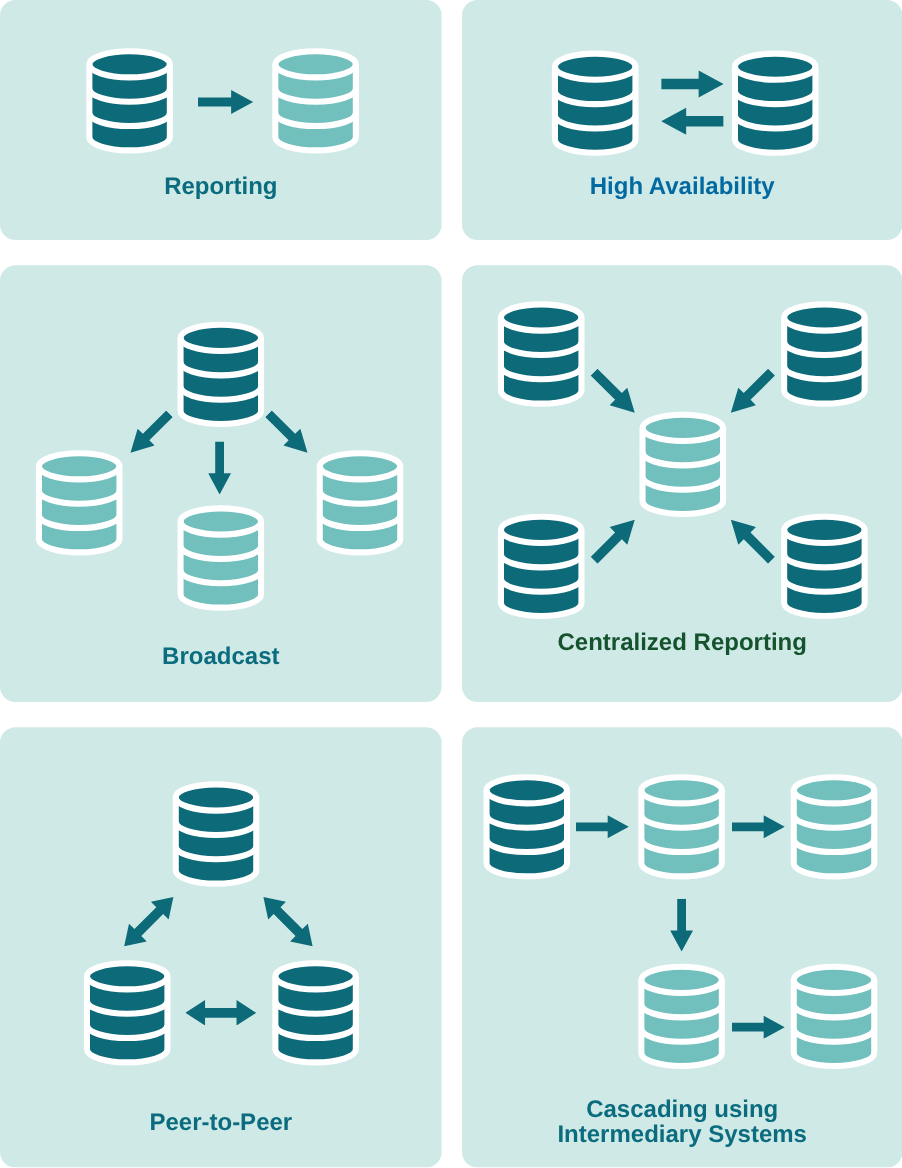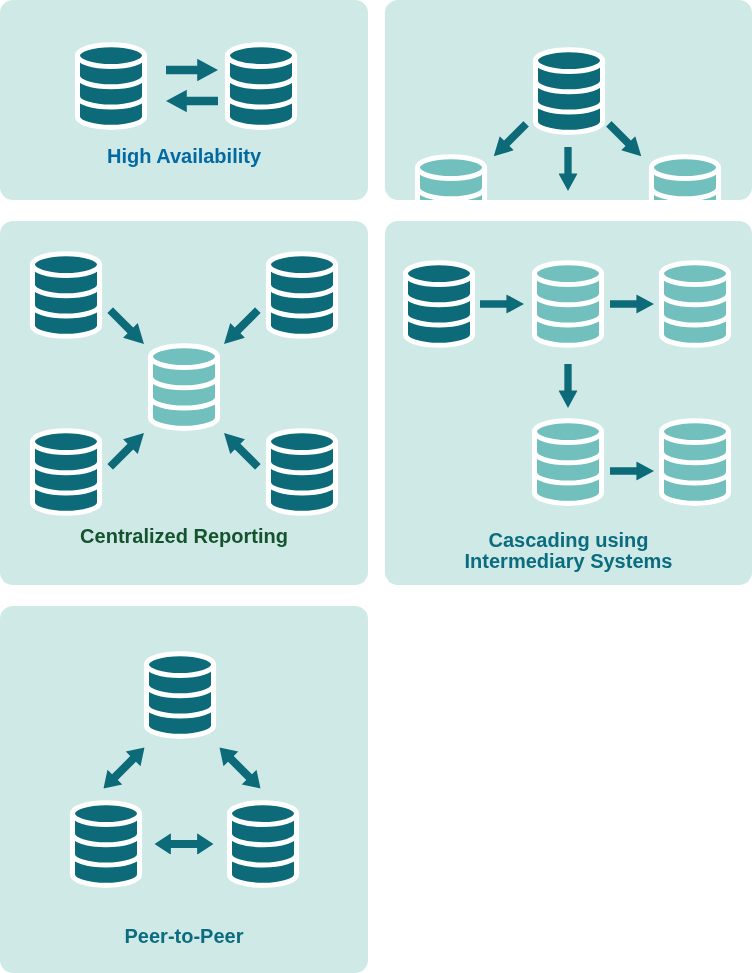--- a/index.html
+++ b/index.html
@@ -43,20 +43,46 @@
     font-size: 20px;
     line-height: 21px;
     letter-spacing: 0;
   }
 </style>
 </head>
 <body>
 
 <div class="page" id="grid">
     <div class="panel" style="background: rgb(207, 233, 231);">
+      <div class="db" style="left: 69px; top: 37px;">
+        <svg viewBox="0 0 100 120" width="78" height="94">
+          <path d="M7 21 A43 14 0 0 1 93 21 L93 99 A43 14 0 0 1 7 99 Z" fill="#0d6b79" stroke="#ffffff" stroke-width="6.5" stroke-linejoin="round"></path>
+          <path d="M7 21 A43 14 0 0 0 93 21" fill="none" stroke="#ffffff" stroke-width="6.5"></path>
+          <path d="M7 47 A43 14 0 0 0 93 47" fill="none" stroke="#ffffff" stroke-width="6.5"></path>
+          <path d="M7 73 A43 14 0 0 0 93 73" fill="none" stroke="#ffffff" stroke-width="6.5"></path>
+        </svg>
+      </div>
+      <div class="db" style="left: 224px; top: 37px;">
+        <svg viewBox="0 0 100 120" width="78" height="94">
+          <path d="M7 21 A43 14 0 0 1 93 21 L93 99 A43 14 0 0 1 7 99 Z" fill="#71c0bd" stroke="#ffffff" stroke-width="6.5" stroke-linejoin="round"></path>
+          <path d="M7 21 A43 14 0 0 0 93 21" fill="none" stroke="#ffffff" stroke-width="6.5"></path>
+          <path d="M7 47 A43 14 0 0 0 93 47" fill="none" stroke="#ffffff" stroke-width="6.5"></path>
+          <path d="M7 73 A43 14 0 0 0 93 73" fill="none" stroke="#ffffff" stroke-width="6.5"></path>
+        </svg>
+      </div>
+      <div class="arrow" style="left: 188px; top: 85px; width: 46px; height: 19.9333px; transform: translate(-50%, -50%) rotate(0deg);">
+        <svg viewBox="0 0 60 26" preserveAspectRatio="none">
+          <polygon points="0,8 36,8 36,0 60,13 36,26 36,18 0,18" fill="#0d6b79"></polygon>
+        </svg>
+      </div>
+      <div class="panel-label" style="top: 146px; color: rgb(10, 108, 126);">
+        <div>Reporting</div>
+      </div>
+    </div>
+    <div class="panel" style="background: rgb(207, 233, 231);">
       <div class="db" style="left: 72px; top: 39px;">
         <svg viewBox="0 0 100 120" width="78" height="94">
           <path d="M7 21 A43 14 0 0 1 93 21 L93 99 A43 14 0 0 1 7 99 Z" fill="#0d6b79" stroke="#ffffff" stroke-width="6.5" stroke-linejoin="round"></path>
           <path d="M7 21 A43 14 0 0 0 93 21" fill="none" stroke="#ffffff" stroke-width="6.5"></path>
           <path d="M7 47 A43 14 0 0 0 93 47" fill="none" stroke="#ffffff" stroke-width="6.5"></path>
           <path d="M7 73 A43 14 0 0 0 93 73" fill="none" stroke="#ffffff" stroke-width="6.5"></path>
         </svg>
       </div>
       <div class="db" style="left: 222px; top: 39px;">
         <svg viewBox="0 0 100 120" width="78" height="94">
@@ -121,20 +147,23 @@
       <div class="arrow" style="left: 183px; top: 169px; width: 44px; height: 19.0667px; transform: translate(-50%, -50%) rotate(90deg);">
         <svg viewBox="0 0 60 26" preserveAspectRatio="none">
           <polygon points="0,8 36,8 36,0 60,13 36,26 36,18 0,18" fill="#0d6b79"></polygon>
         </svg>
       </div>
       <div class="arrow" style="left: 240px; top: 140px; width: 46px; height: 19.9333px; transform: translate(-50%, -50%) rotate(45deg);">
         <svg viewBox="0 0 60 26" preserveAspectRatio="none">
           <polygon points="0,8 36,8 36,0 60,13 36,26 36,18 0,18" fill="#0d6b79"></polygon>
         </svg>
       </div>
+      <div class="panel-label" style="top: 316px; color: rgb(10, 108, 126);">
+        <div>Broadcast</div>
+      </div>
     </div>
     <div class="panel" style="background: rgb(207, 233, 231);">
       <div class="db" style="left: 27px; top: 27px;">
         <svg viewBox="0 0 100 120" width="78" height="94">
           <path d="M7 21 A43 14 0 0 1 93 21 L93 99 A43 14 0 0 1 7 99 Z" fill="#0d6b79" stroke="#ffffff" stroke-width="6.5" stroke-linejoin="round"></path>
           <path d="M7 21 A43 14 0 0 0 93 21" fill="none" stroke="#ffffff" stroke-width="6.5"></path>
           <path d="M7 47 A43 14 0 0 0 93 47" fill="none" stroke="#ffffff" stroke-width="6.5"></path>
           <path d="M7 73 A43 14 0 0 0 93 73" fill="none" stroke="#ffffff" stroke-width="6.5"></path>
         </svg>
       </div>
@@ -185,20 +214,64 @@
           <polygon points="0,8 36,8 36,0 60,13 36,26 36,18 0,18" fill="#0d6b79"></polygon>
         </svg>
       </div>
       <div class="arrow" style="left: 241px; top: 229px; width: 48px; height: 20.8px; transform: translate(-50%, -50%) rotate(225deg);">
         <svg viewBox="0 0 60 26" preserveAspectRatio="none">
           <polygon points="0,8 36,8 36,0 60,13 36,26 36,18 0,18" fill="#0d6b79"></polygon>
         </svg>
       </div>
       <div class="panel-label" style="top: 305px; color: #14532d;">
         <div>Centralized Reporting</div>
+      </div>
+    </div>
+    <div class="panel" style="background: rgb(207, 233, 231);">
+      <div class="db" style="left: 141px; top: 42px;">
+        <svg viewBox="0 0 100 120" width="78" height="94">
+          <path d="M7 21 A43 14 0 0 1 93 21 L93 99 A43 14 0 0 1 7 99 Z" fill="#0d6b79" stroke="#ffffff" stroke-width="6.5" stroke-linejoin="round"></path>
+          <path d="M7 21 A43 14 0 0 0 93 21" fill="none" stroke="#ffffff" stroke-width="6.5"></path>
+          <path d="M7 47 A43 14 0 0 0 93 47" fill="none" stroke="#ffffff" stroke-width="6.5"></path>
+          <path d="M7 73 A43 14 0 0 0 93 73" fill="none" stroke="#ffffff" stroke-width="6.5"></path>
+        </svg>
+      </div>
+      <div class="db" style="left: 67px; top: 191px;">
+        <svg viewBox="0 0 100 120" width="78" height="94">
+          <path d="M7 21 A43 14 0 0 1 93 21 L93 99 A43 14 0 0 1 7 99 Z" fill="#0d6b79" stroke="#ffffff" stroke-width="6.5" stroke-linejoin="round"></path>
+          <path d="M7 21 A43 14 0 0 0 93 21" fill="none" stroke="#ffffff" stroke-width="6.5"></path>
+          <path d="M7 47 A43 14 0 0 0 93 47" fill="none" stroke="#ffffff" stroke-width="6.5"></path>
+          <path d="M7 73 A43 14 0 0 0 93 73" fill="none" stroke="#ffffff" stroke-width="6.5"></path>
+        </svg>
+      </div>
+      <div class="db" style="left: 224px; top: 191px;">
+        <svg viewBox="0 0 100 120" width="78" height="94">
+          <path d="M7 21 A43 14 0 0 1 93 21 L93 99 A43 14 0 0 1 7 99 Z" fill="#0d6b79" stroke="#ffffff" stroke-width="6.5" stroke-linejoin="round"></path>
+          <path d="M7 21 A43 14 0 0 0 93 21" fill="none" stroke="#ffffff" stroke-width="6.5"></path>
+          <path d="M7 47 A43 14 0 0 0 93 47" fill="none" stroke="#ffffff" stroke-width="6.5"></path>
+          <path d="M7 73 A43 14 0 0 0 93 73" fill="none" stroke="#ffffff" stroke-width="6.5"></path>
+        </svg>
+      </div>
+      <div class="arrow" style="left: 124px; top: 162px; width: 58px; height: 20.9444px; transform: translate(-50%, -50%) rotate(-45deg);">
+        <svg viewBox="0 0 72 26" preserveAspectRatio="none">
+          <polygon points="20,0 0,13 20,26 20,18 52,18 52,26 72,13 52,0 52,8 20,8" fill="#0d6b79"></polygon>
+        </svg>
+      </div>
+      <div class="arrow" style="left: 240px; top: 162px; width: 58px; height: 20.9444px; transform: translate(-50%, -50%) rotate(45deg);">
+        <svg viewBox="0 0 72 26" preserveAspectRatio="none">
+          <polygon points="20,0 0,13 20,26 20,18 52,18 52,26 72,13 52,0 52,8 20,8" fill="#0d6b79"></polygon>
+        </svg>
+      </div>
+      <div class="arrow" style="left: 184px; top: 238px; width: 59px; height: 21.3056px; transform: translate(-50%, -50%) rotate(0deg);">
+        <svg viewBox="0 0 72 26" preserveAspectRatio="none">
+          <polygon points="20,0 0,13 20,26 20,18 52,18 52,26 72,13 52,0 52,8 20,8" fill="#0d6b79"></polygon>
+        </svg>
+      </div>
+      <div class="panel-label" style="top: 320px; color: rgb(10, 108, 126);">
+        <div>Peer-to-Peer</div>
       </div>
     </div>
     <div class="panel" style="background: rgb(207, 233, 231);">
       <div class="db" style="left: 15px; top: 36px;">
         <svg viewBox="0 0 100 120" width="78" height="94">
           <path d="M7 21 A43 14 0 0 1 93 21 L93 99 A43 14 0 0 1 7 99 Z" fill="#0d6b79" stroke="#ffffff" stroke-width="6.5" stroke-linejoin="round"></path>
           <path d="M7 21 A43 14 0 0 0 93 21" fill="none" stroke="#ffffff" stroke-width="6.5"></path>
           <path d="M7 47 A43 14 0 0 0 93 47" fill="none" stroke="#ffffff" stroke-width="6.5"></path>
           <path d="M7 73 A43 14 0 0 0 93 73" fill="none" stroke="#ffffff" stroke-width="6.5"></path>
         </svg>
@@ -253,57 +326,13 @@
       <div class="arrow" style="left: 247px; top: 250px; width: 44px; height: 19.0667px; transform: translate(-50%, -50%) rotate(0deg);">
         <svg viewBox="0 0 60 26" preserveAspectRatio="none">
           <polygon points="0,8 36,8 36,0 60,13 36,26 36,18 0,18" fill="#0d6b79"></polygon>
         </svg>
       </div>
       <div class="panel-label" style="top: 309px; color: rgb(10, 108, 126);">
         <div>Cascading using</div>
         <div>Intermediary Systems</div>
       </div>
     </div>
-    <div class="panel" style="background: rgb(207, 233, 231);">
-      <div class="db" style="left: 141px; top: 42px;">
-        <svg viewBox="0 0 100 120" width="78" height="94">
-          <path d="M7 21 A43 14 0 0 1 93 21 L93 99 A43 14 0 0 1 7 99 Z" fill="#0d6b79" stroke="#ffffff" stroke-width="6.5" stroke-linejoin="round"></path>
-          <path d="M7 21 A43 14 0 0 0 93 21" fill="none" stroke="#ffffff" stroke-width="6.5"></path>
-          <path d="M7 47 A43 14 0 0 0 93 47" fill="none" stroke="#ffffff" stroke-width="6.5"></path>
-          <path d="M7 73 A43 14 0 0 0 93 73" fill="none" stroke="#ffffff" stroke-width="6.5"></path>
-        </svg>
-      </div>
-      <div class="db" style="left: 67px; top: 191px;">
-        <svg viewBox="0 0 100 120" width="78" height="94">
-          <path d="M7 21 A43 14 0 0 1 93 21 L93 99 A43 14 0 0 1 7 99 Z" fill="#0d6b79" stroke="#ffffff" stroke-width="6.5" stroke-linejoin="round"></path>
-          <path d="M7 21 A43 14 0 0 0 93 21" fill="none" stroke="#ffffff" stroke-width="6.5"></path>
-          <path d="M7 47 A43 14 0 0 0 93 47" fill="none" stroke="#ffffff" stroke-width="6.5"></path>
-          <path d="M7 73 A43 14 0 0 0 93 73" fill="none" stroke="#ffffff" stroke-width="6.5"></path>
-        </svg>
-      </div>
-      <div class="db" style="left: 224px; top: 191px;">
-        <svg viewBox="0 0 100 120" width="78" height="94">
-          <path d="M7 21 A43 14 0 0 1 93 21 L93 99 A43 14 0 0 1 7 99 Z" fill="#0d6b79" stroke="#ffffff" stroke-width="6.5" stroke-linejoin="round"></path>
-          <path d="M7 21 A43 14 0 0 0 93 21" fill="none" stroke="#ffffff" stroke-width="6.5"></path>
-          <path d="M7 47 A43 14 0 0 0 93 47" fill="none" stroke="#ffffff" stroke-width="6.5"></path>
-          <path d="M7 73 A43 14 0 0 0 93 73" fill="none" stroke="#ffffff" stroke-width="6.5"></path>
-        </svg>
-      </div>
-      <div class="arrow" style="left: 124px; top: 162px; width: 58px; height: 20.9444px; transform: translate(-50%, -50%) rotate(-45deg);">
-        <svg viewBox="0 0 72 26" preserveAspectRatio="none">
-          <polygon points="20,0 0,13 20,26 20,18 52,18 52,26 72,13 52,0 52,8 20,8" fill="#0d6b79"></polygon>
-        </svg>
-      </div>
-      <div class="arrow" style="left: 240px; top: 162px; width: 58px; height: 20.9444px; transform: translate(-50%, -50%) rotate(45deg);">
-        <svg viewBox="0 0 72 26" preserveAspectRatio="none">
-          <polygon points="20,0 0,13 20,26 20,18 52,18 52,26 72,13 52,0 52,8 20,8" fill="#0d6b79"></polygon>
-        </svg>
-      </div>
-      <div class="arrow" style="left: 184px; top: 238px; width: 59px; height: 21.3056px; transform: translate(-50%, -50%) rotate(0deg);">
-        <svg viewBox="0 0 72 26" preserveAspectRatio="none">
-          <polygon points="20,0 0,13 20,26 20,18 52,18 52,26 72,13 52,0 52,8 20,8" fill="#0d6b79"></polygon>
-        </svg>
-      </div>
-      <div class="panel-label" style="top: 320px; color: rgb(10, 108, 126);">
-        <div>Peer-to-Peer</div>
-      </div>
-    </div>
   </div>
 
 </body></html>

